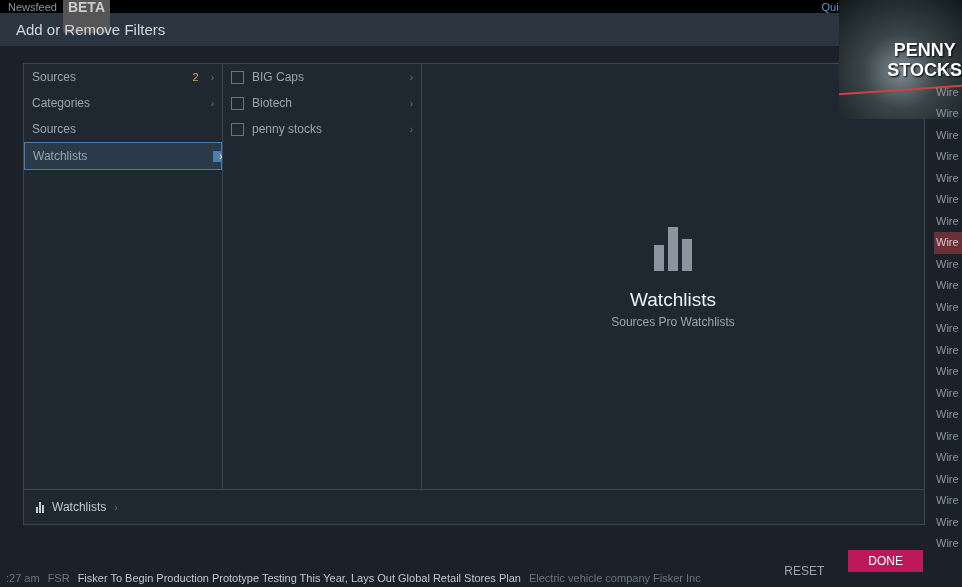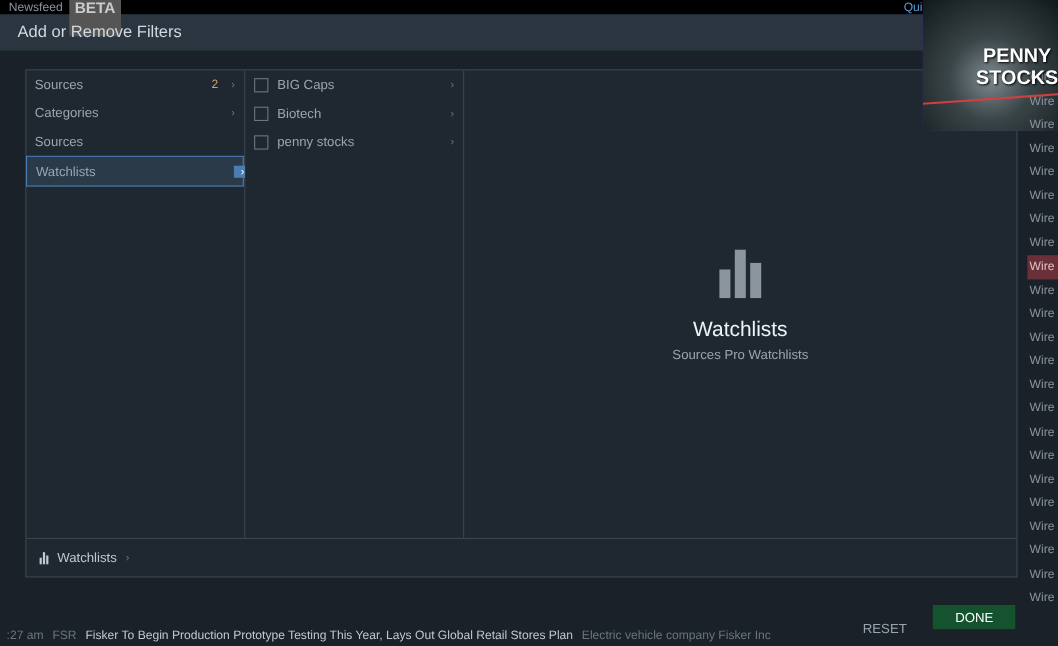--- a/index.html
+++ b/index.html
@@ -117,21 +117,21 @@
   left: 23px;
   top: 534px;
   width: 900px;
   display: flex;
   justify-content: flex-end;
   gap: 12px;
   align-items: center;
   padding: 4px 0;
 }
 .btn-reset { color:#9aa5b0; font-size:12px; padding:6px 12px; cursor:pointer;margin-top:20px;}
-.btn-done { background:#14532d; color:#fff; font-size:12px; padding:4px 20px; cursor:pointer; border:none;}
+.btn-done { background:#be185d; color:#fff; font-size:12px; padding:4px 20px; cursor:pointer; border:none;}
 .bg-list {
   position:absolute; right:0; top:60px; width:28px; font-size:11px; color:#8a95a0; line-height:21.5px;
 }
 .bg-list div { padding-left:2px;}
 .bg-list .hl { background:#6a3038; color:#e0c0c5;}
 .promo {
   position:absolute; right:0; top:0; width:123px; height:119px; background:#6d28d9;
   display:flex; align-items:center; justify-content:flex-end; overflow:hidden;
 }
 .promo-inner{

